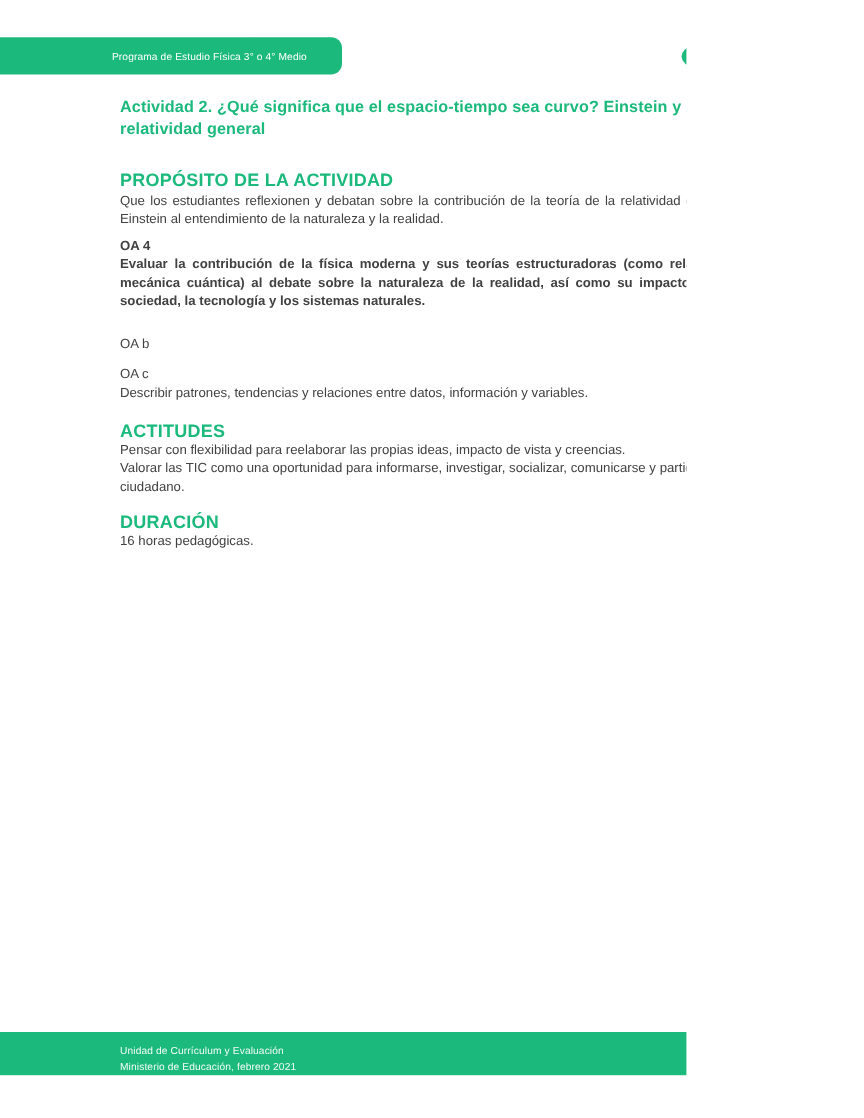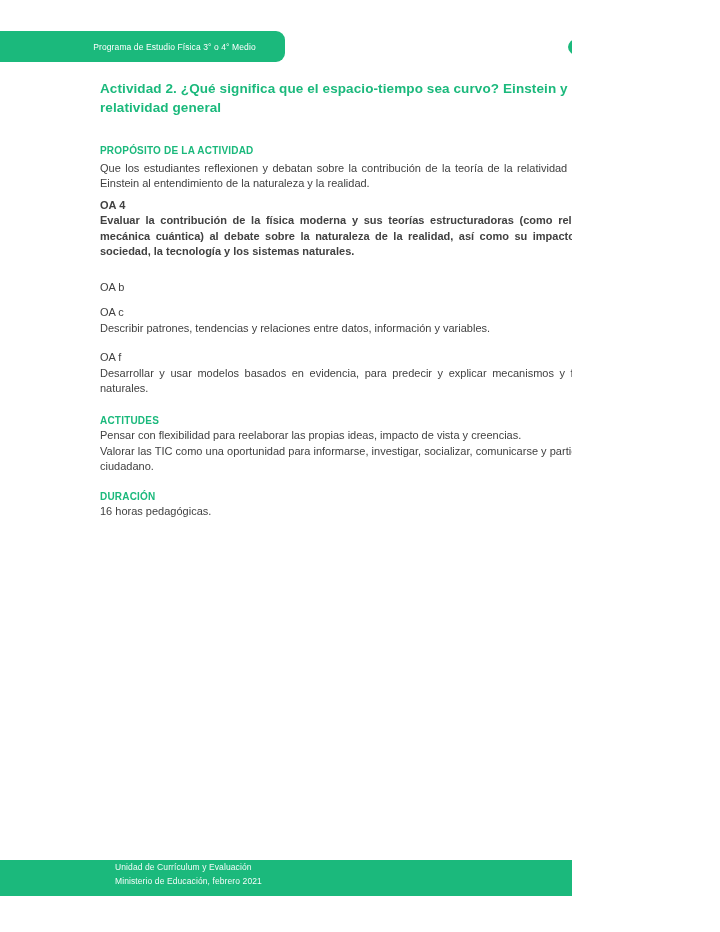--- a/index.html
+++ b/index.html
@@ -41,43 +41,42 @@
     color:var(--green);
     letter-spacing:.1px;
   }
   
   .content{
     position:absolute;left:100px;top:143px;width:525px;
     font-size:11px;line-height:15.5px;
   }
   .content h2{
     margin:0;
-    font-size:10px;line-height:15.5px;
+    font-size:15px;line-height:15.5px;
     color:var(--green);font-weight:bold;
     letter-spacing:.2px;
   }
   .content p{margin:0;text-align:justify;}
   .lede{margin-top:2px !important;}
   .h-objetivos{margin-top:28px !important;margin-left:7px;}
   .oa-item{margin-top:20px;}
   .oa-item.oa-first{margin-top:6px;font-weight:bold;}
   .oa-item.oa-c{margin-top:10px;}
   .oa-item.oa-f{margin-top:14px;}
   .oa-label{display:block;}
   .h-actitudes{margin-top:16px !important;}
   .h-duracion{margin-top:14px !important;}
   
   .footer-bar{
     position:absolute;left:0;top:860px;
     width:720px;height:36px;
     background:var(--green);
     box-sizing:border-box;
-    display:flex;align-items:flex-start;
+    display:flex;align-items:flex-end;
     color:rgba(255,255,255,.95);
-    padding-left:15px;
   }
   .footer-left{
     margin-left:100px;
     font-size:8.5px;line-height:14px;letter-spacing:.1px;
   }
   .footer-page{
     position:absolute;right:102px;top:8px;
     font-size:9px;line-height:14px;color:#ffffff;
   }
 </style>
@@ -109,24 +108,20 @@
 
     <div class="oa-item">
       <span class="oa-label">OA b</span>
     </div>
 
     <div class="oa-item oa-c">
       <span class="oa-label">OA c</span>
       <p>Describir patrones, tendencias y relaciones entre datos, información y variables.</p>
     </div>
 
-    <div class="oa-item oa-f">
-      <span class="oa-label">OA f</span>
-      <p>Desarrollar y usar modelos basados en evidencia, para predecir y explicar mecanismos y fenómenos naturales.</p>
-    </div>
 
     <h2 class="h-actitudes">ACTITUDES</h2>
     <p>Pensar con flexibilidad para reelaborar las propias ideas, impacto de vista y creencias.</p>
     <p>Valorar las TIC como una oportunidad para informarse, investigar, socializar, comunicarse y participar como ciudadano.</p>
 
     <h2 class="h-duracion">DURACIÓN</h2>
     <p>16 horas pedagógicas.</p>
 
   </div>
 

